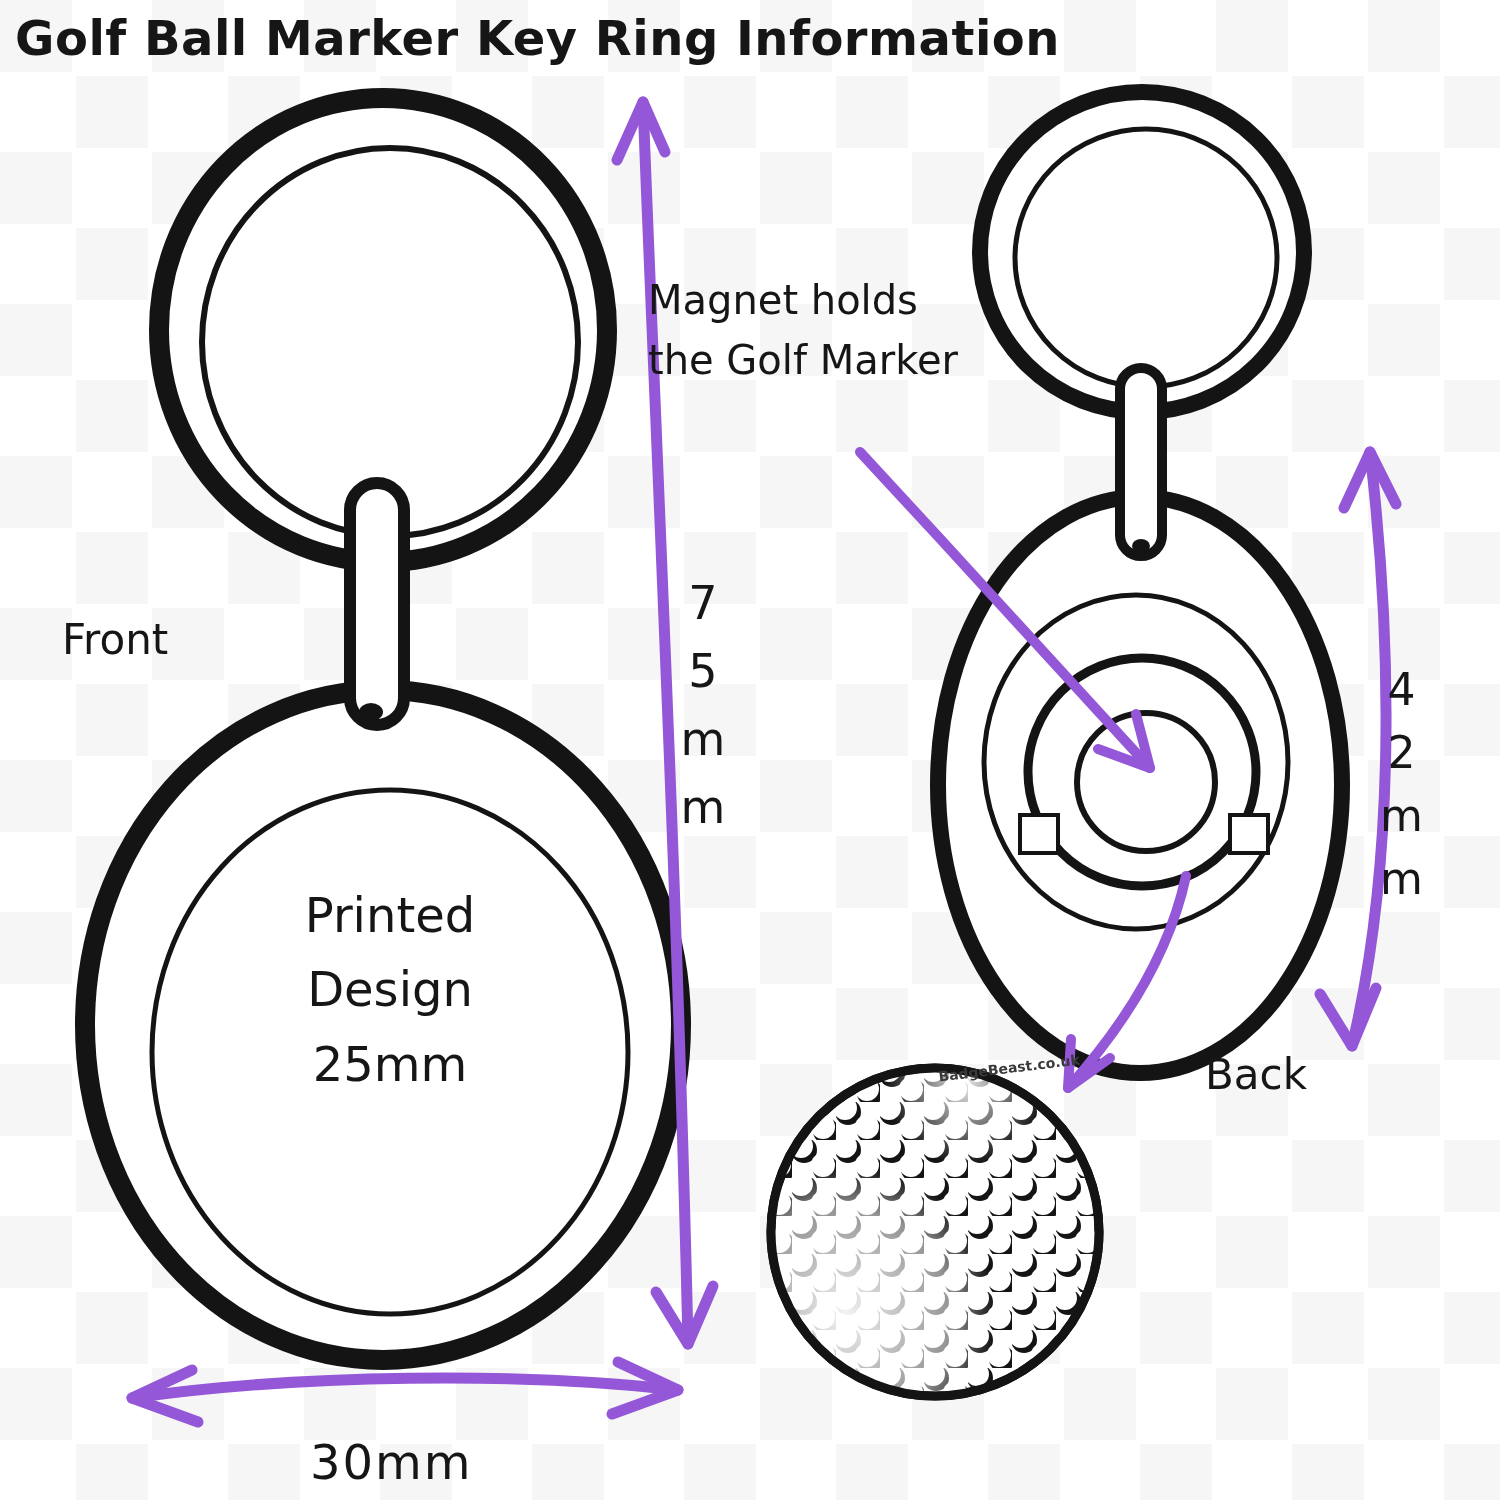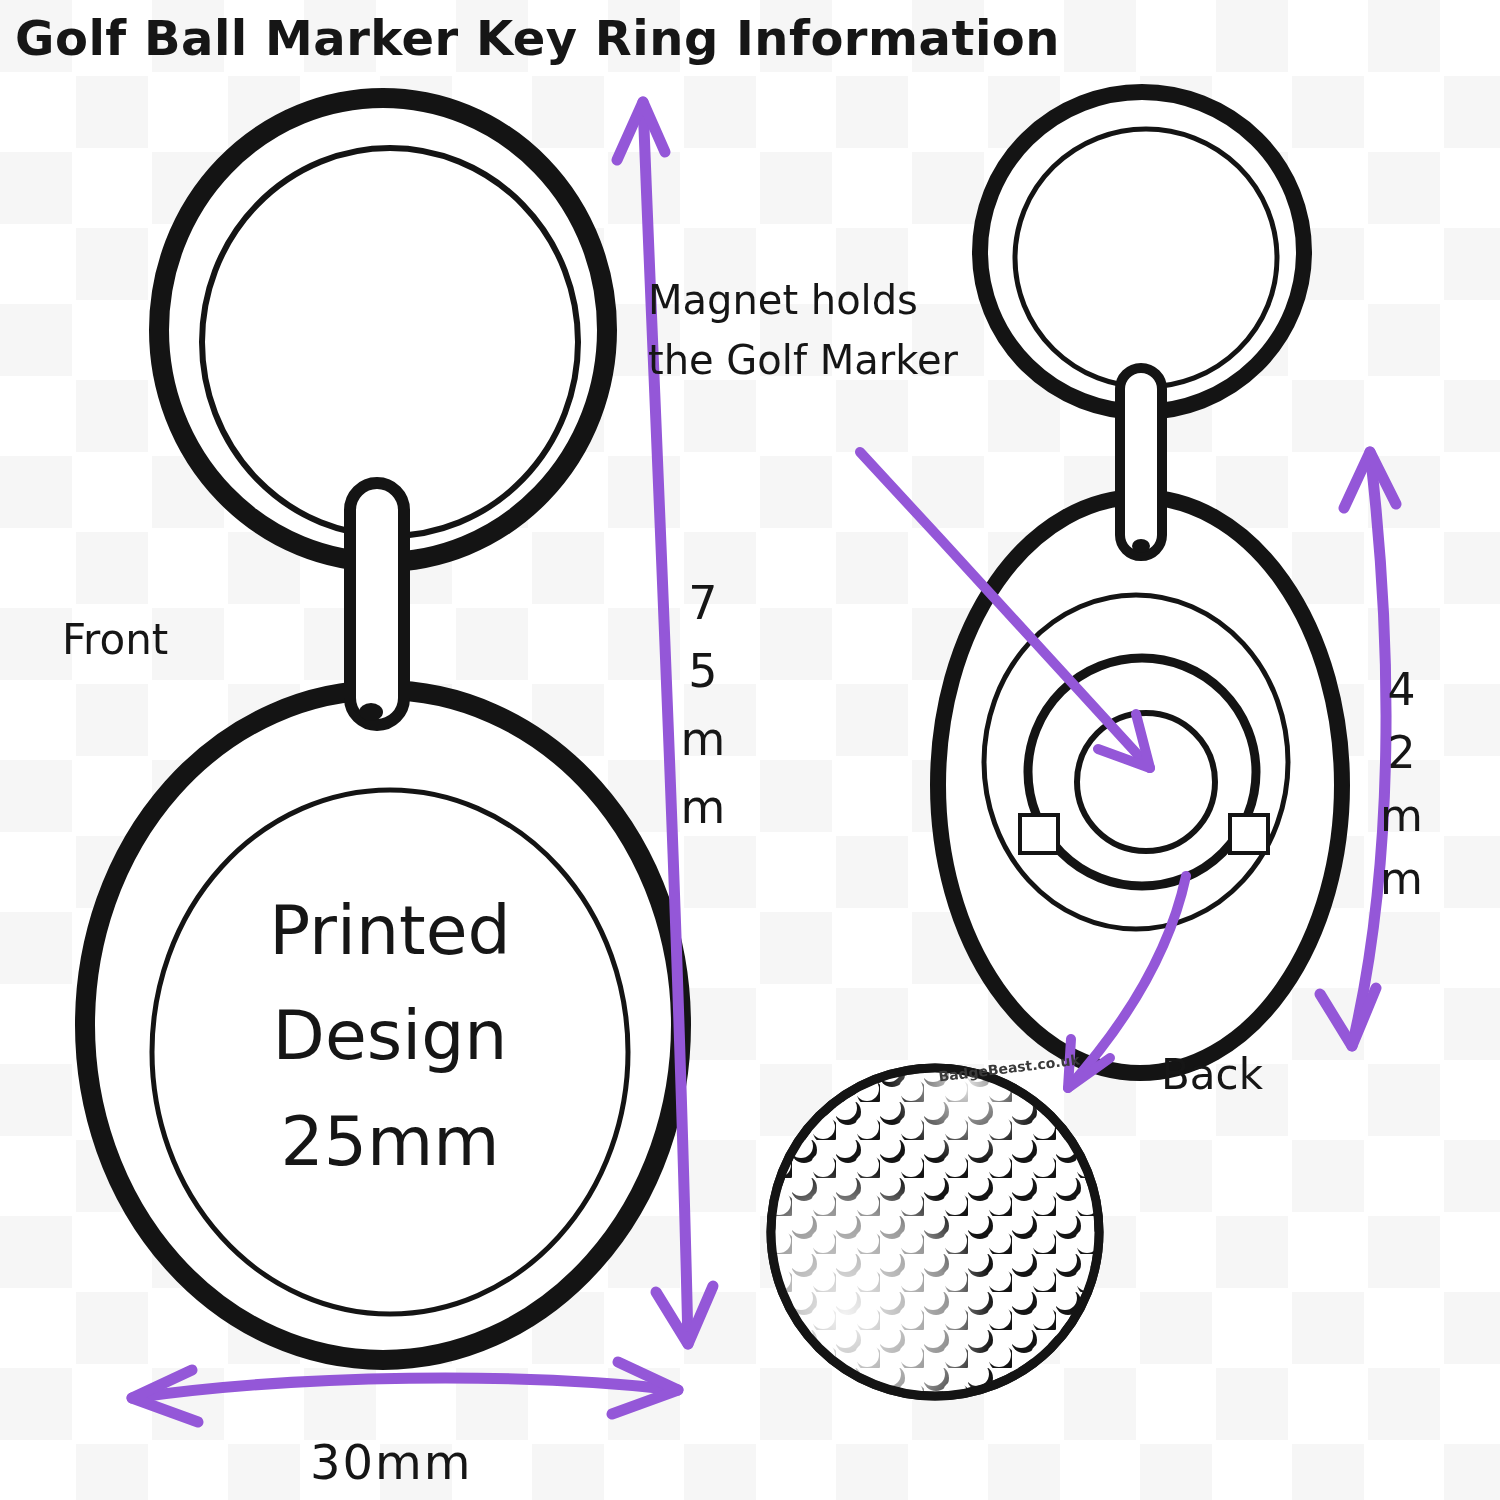--- a/index.html
+++ b/index.html
@@ -5,27 +5,27 @@
   html,body { margin:0; padding:0; background:#ffffff; }
   .stage {
     position:relative; width:1500px; height:1500px; overflow:hidden;
     background:#ffffff; color:#1a1a1a;
     font-family:"DejaVu Sans", sans-serif;
   }
   svg.art { position:absolute; left:0; top:0; width:1500px; height:1500px; }
   .label { position:absolute; white-space:pre-line; color:#161616; }
   .title { left:15px; top:10px; font-size:48px; font-weight:700; letter-spacing:0.5px; }
   .front-label { left:62px; top:615px; font-size:42px; }
-  .printed { left:150px; top:878px; width:480px; text-align:center; font-size:68px; line-height:1.55; }
+  .printed { left:150px; top:878px; width:480px; text-align:center; font-size:48px; line-height:1.55; }
   .magnet-note { left:648px; top:270px; width:360px; font-size:40px; line-height:1.5; }
   .vtext { writing-mode:vertical-rl; text-orientation:upright; }
   .h75 { left:676px; top:576px; font-size:46px; letter-spacing:14px; }
   .w30 { left:302px; top:1434px; font-size:48px; letter-spacing:2px;margin-left:8px; }
   .h42 { left:1376px; top:664px; font-size:44px; letter-spacing:12px; }
-  .back-label { left:1161px; top:1050px; font-size:42px; }
+  .back-label { left:1205px; top:1050px; font-size:42px; }
   .watermark { left:938px; top:1060px; font-size:14px; font-weight:600; color:#3a3a3a; transform:rotate(-7deg); }
 </style>
 </head>
 <body>
 
 <div class="stage">
 
   <svg class="art" viewBox="0 0 1500 1500">
     <defs>
       <pattern id="checker" width="152" height="152" patternUnits="userSpaceOnUse">

